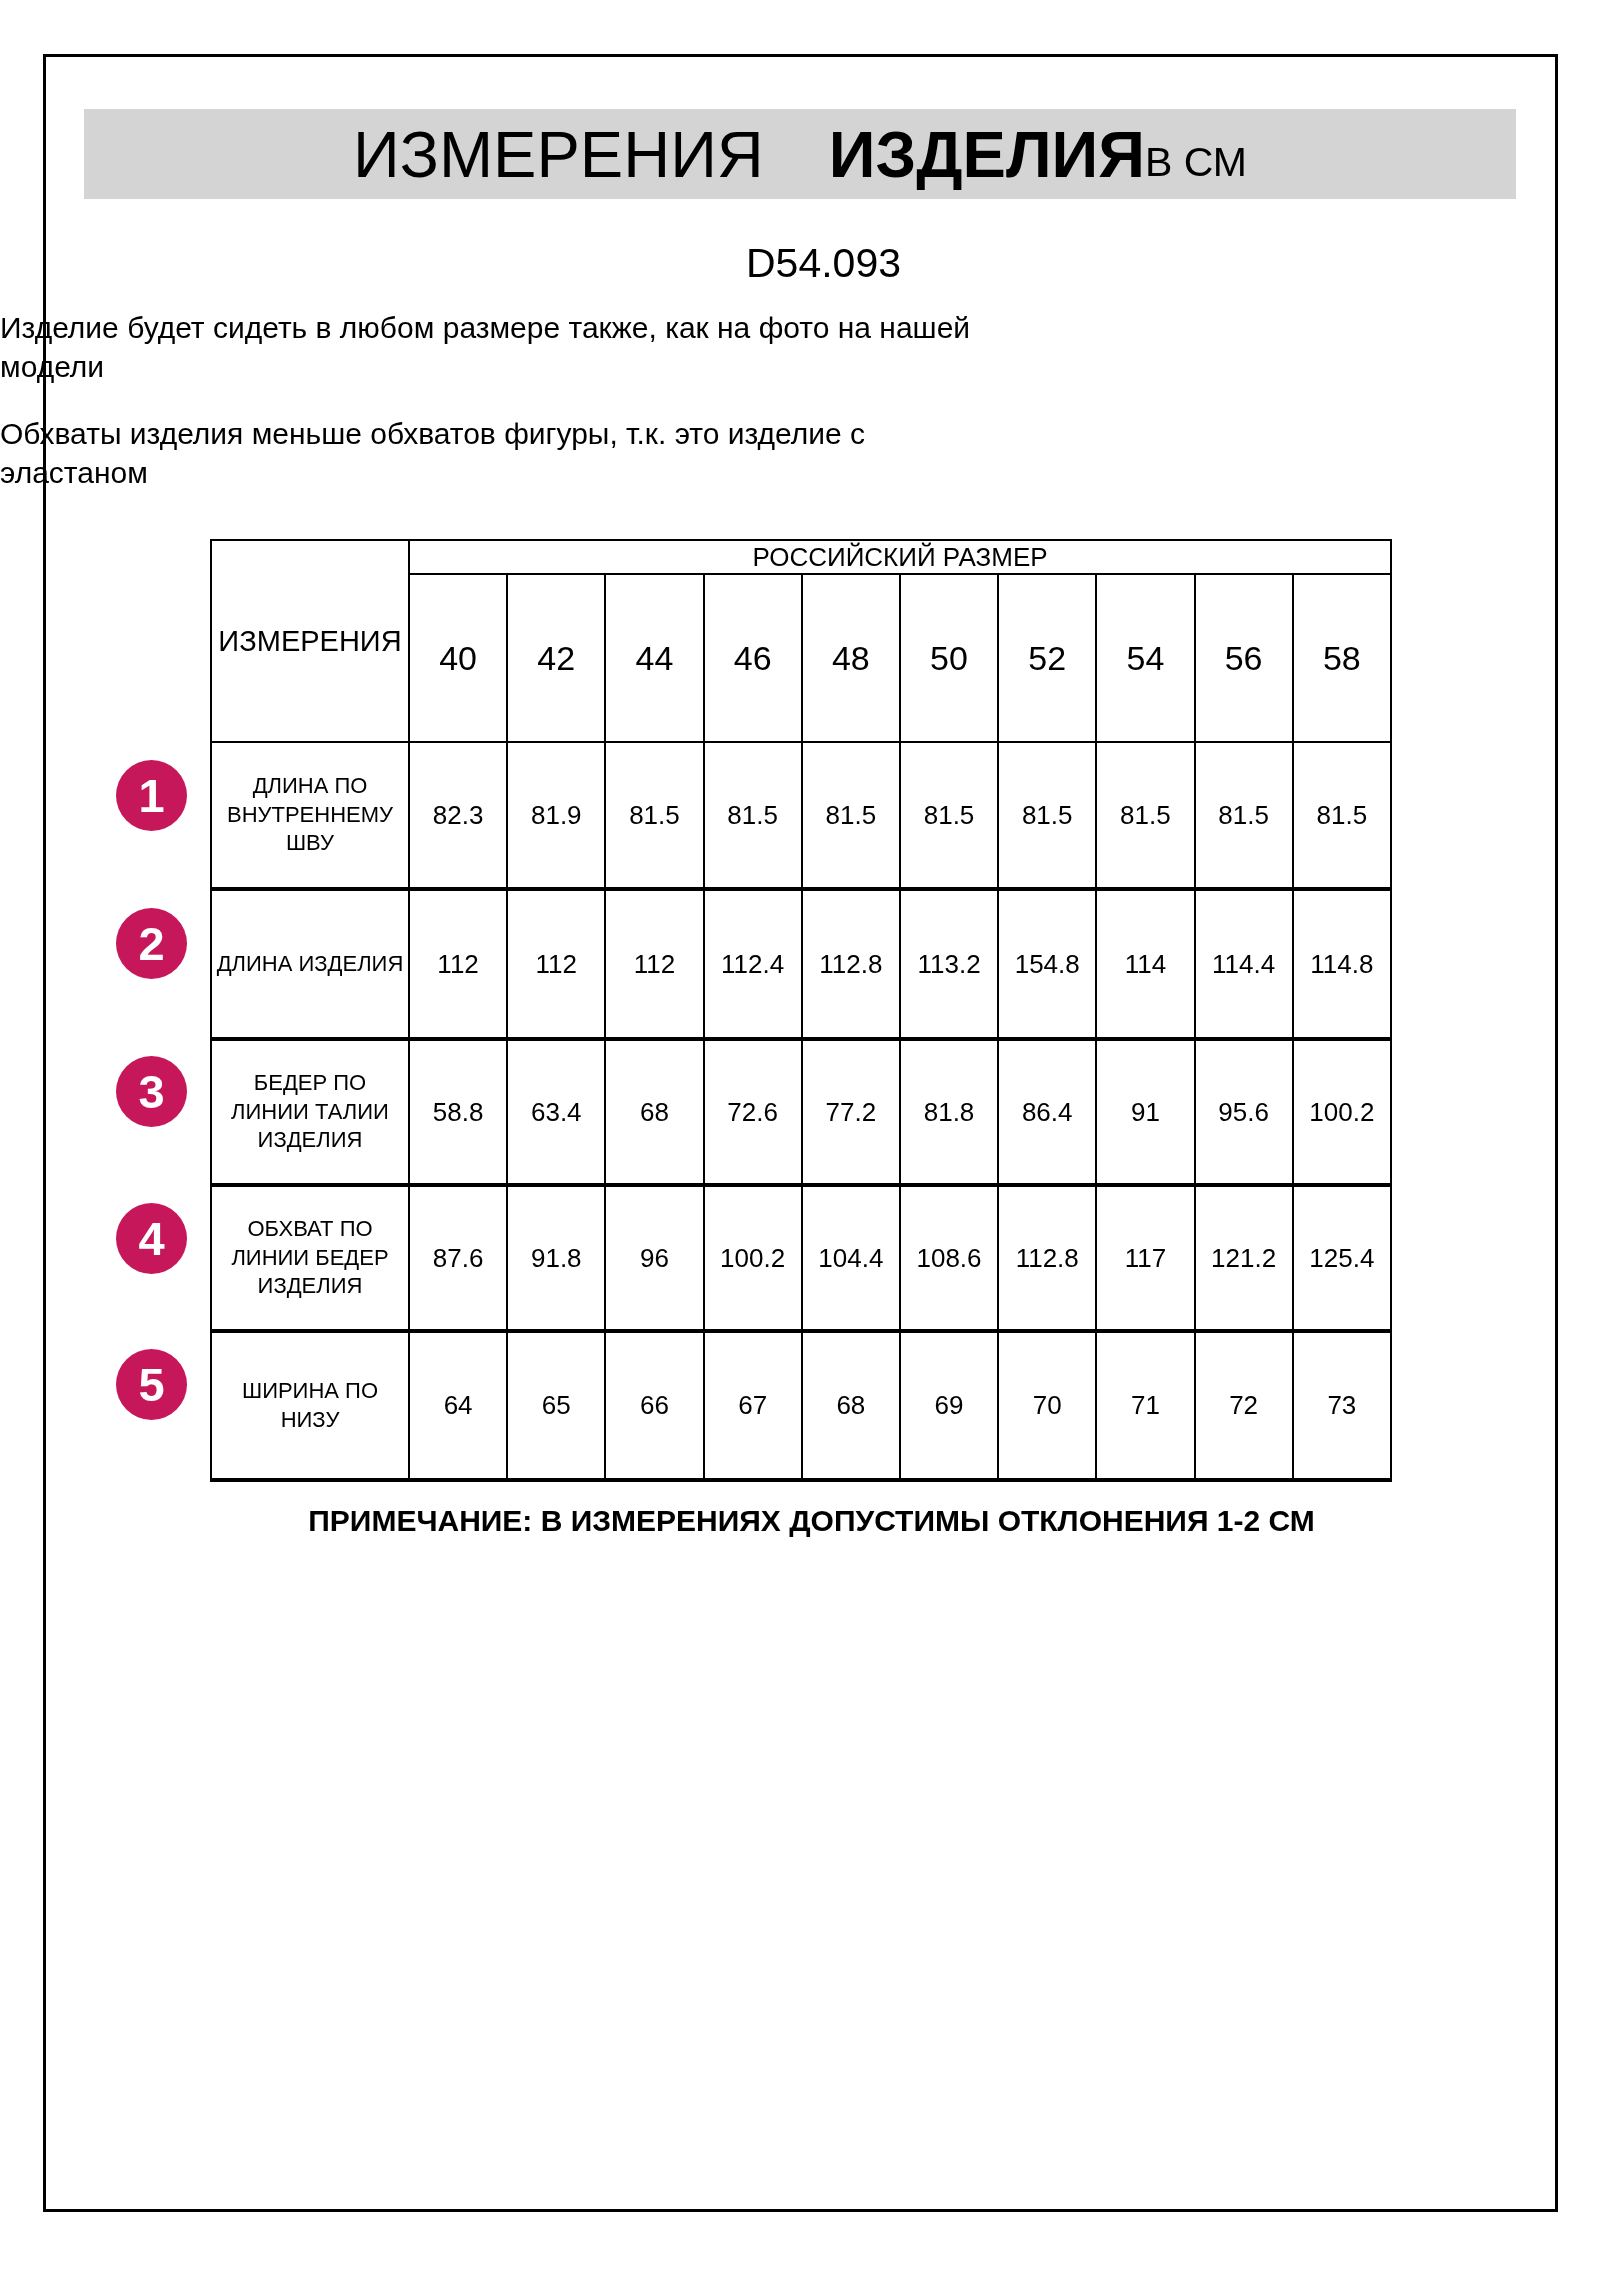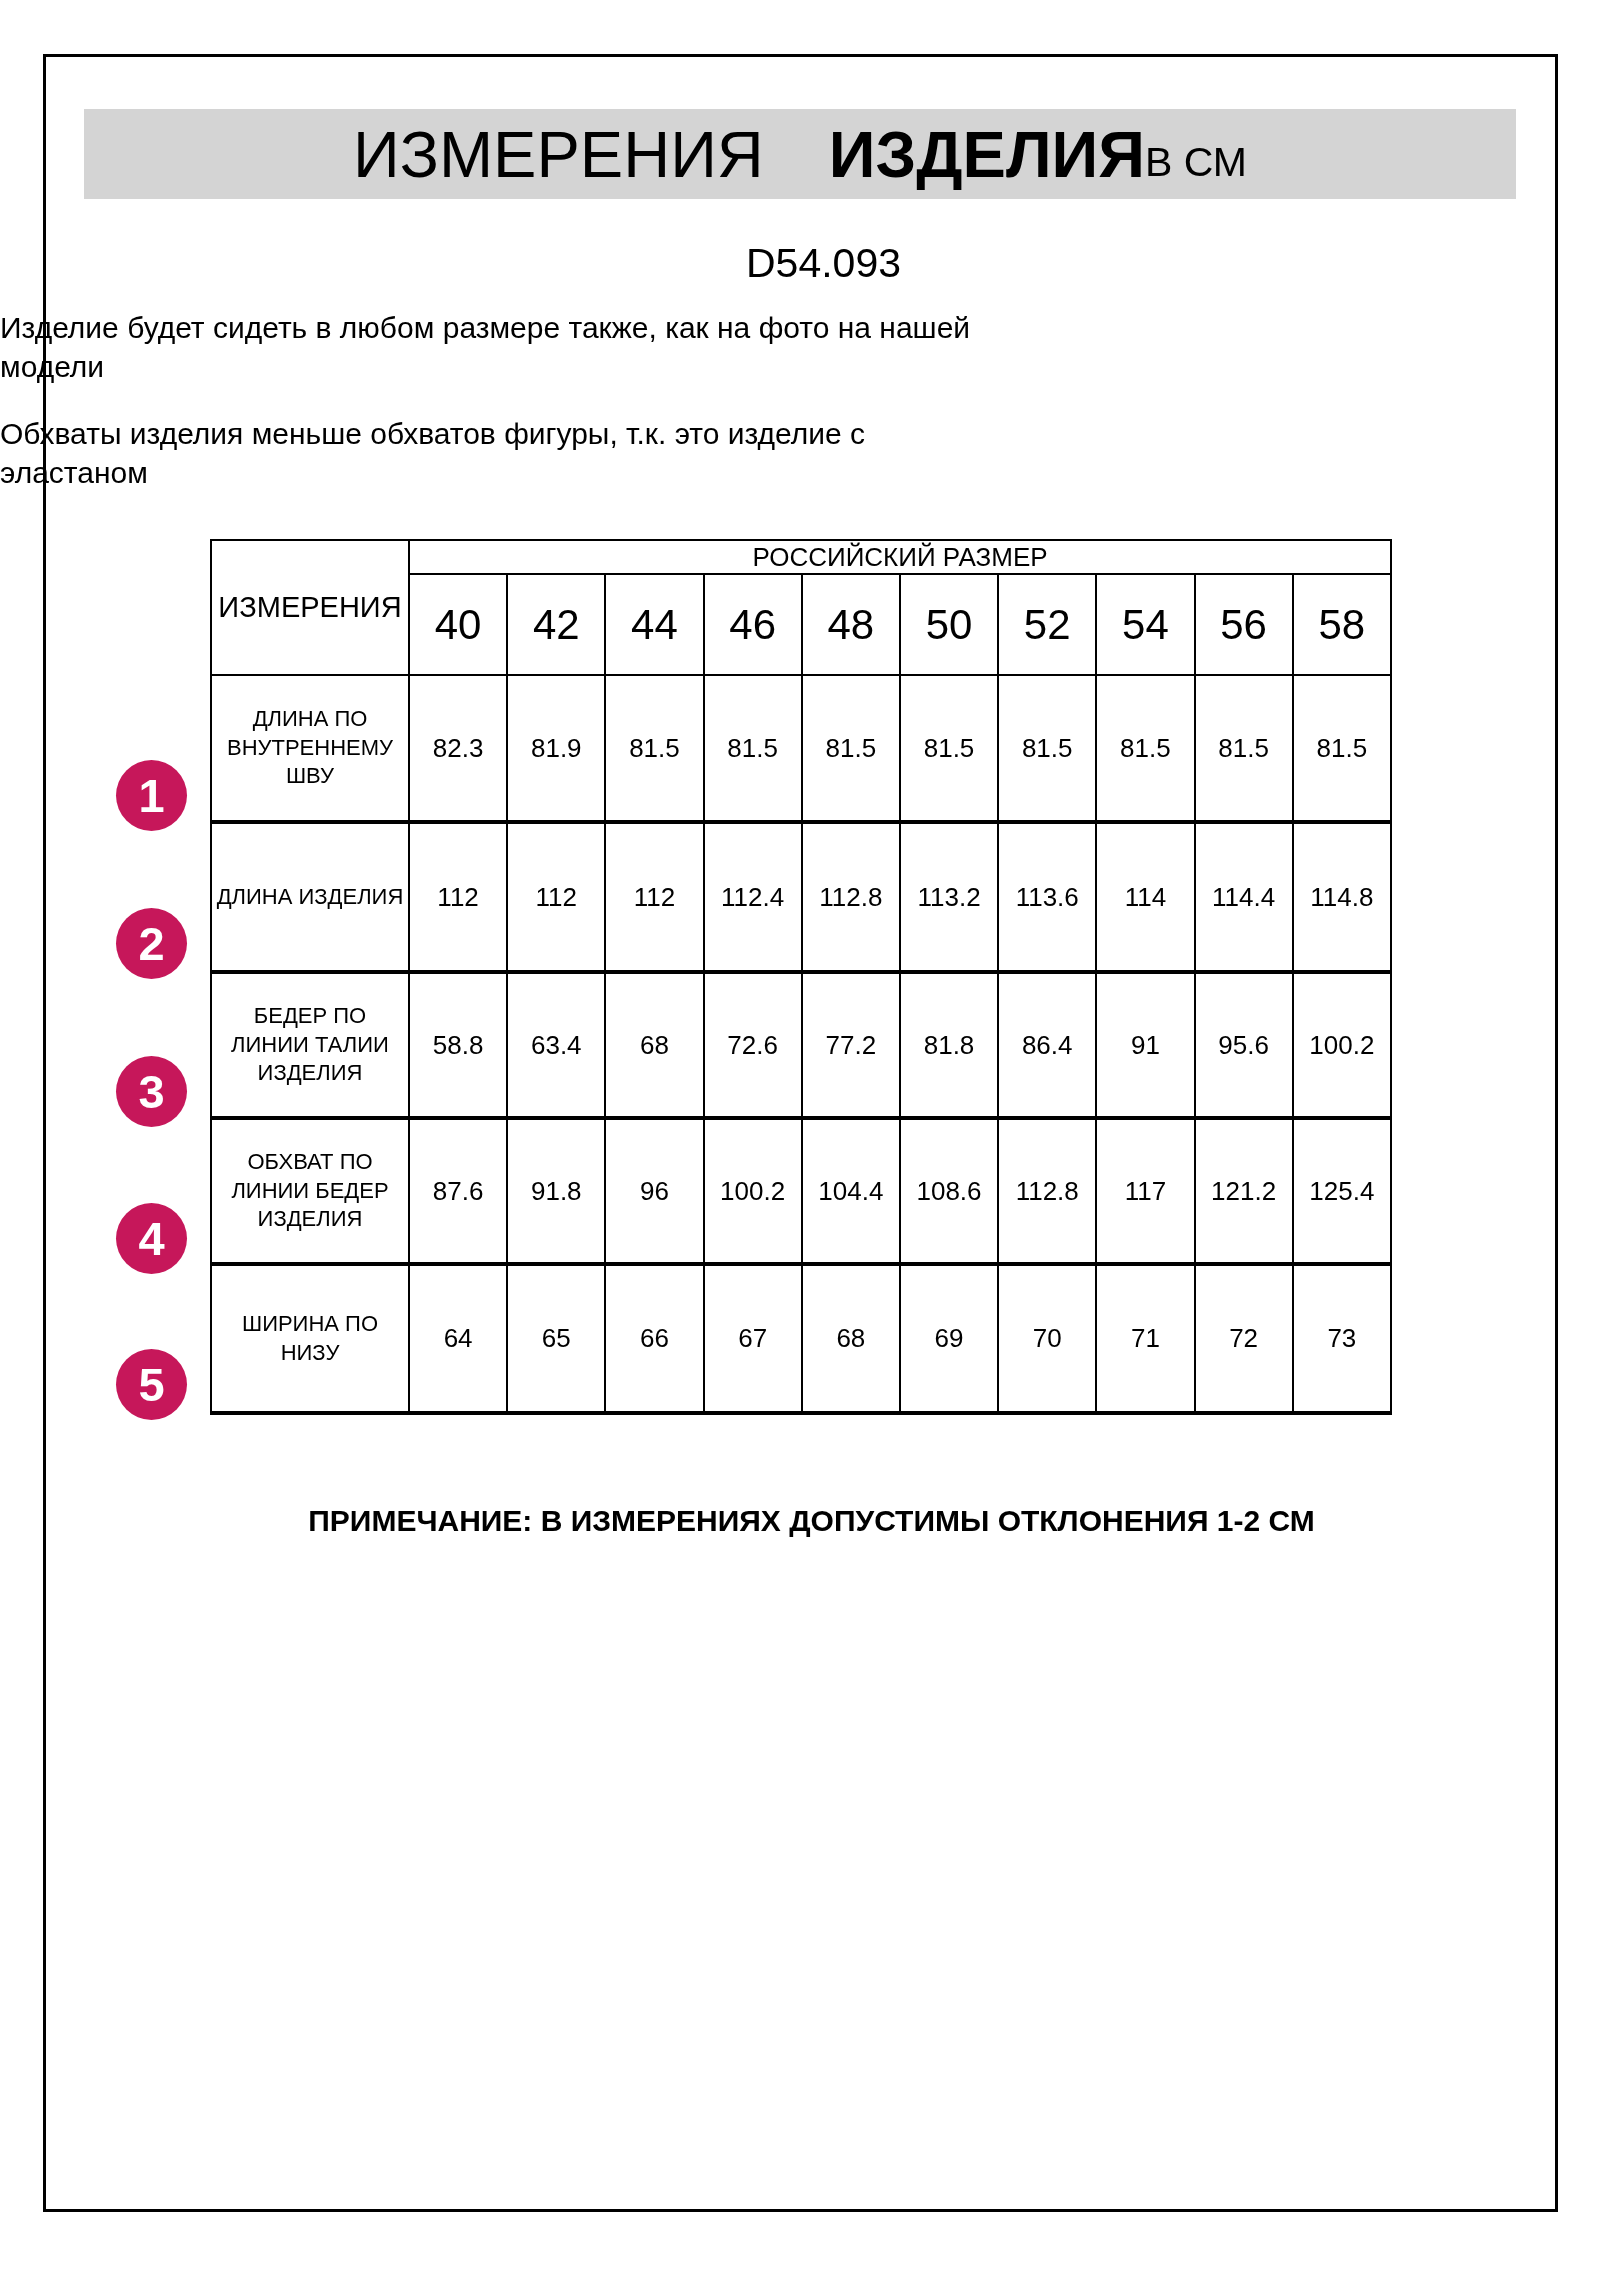--- a/index.html
+++ b/index.html
@@ -70,22 +70,22 @@
     border-top-width: 4.6px;
     border-bottom-width: 4.6px;
     font-size: 29px;
   }
   .group-cell {
     border-top-width: 4.6px;
     height: 34px;
     font-size: 26px;
   }
   .size-cell {
-    height: 101px;
-    font-size: 42px;
+    height: 168px;
+    font-size: 34px;
     font-weight: bold;
     border-bottom-width: 4.6px;
   }
   .size-table tbody td { border-bottom-width: 4.6px; }
   .size-table tbody tr:nth-child(1) { height: 147px; }
   .size-table tbody tr:nth-child(2) { height: 150px; }
   .size-table tbody tr:nth-child(3) { height: 146px; }
   .size-table tbody tr:nth-child(4) { height: 146px; }
   .size-table tbody tr:nth-child(5) { height: 149px; }
   .label-cell {
@@ -181,21 +181,21 @@
           <td class="value-cell">81.5</td>
         </tr>
         <tr>
           <td class="label-cell">ДЛИНА ИЗДЕЛИЯ</td>
           <td class="value-cell">112</td>
           <td class="value-cell">112</td>
           <td class="value-cell">112</td>
           <td class="value-cell">112.4</td>
           <td class="value-cell">112.8</td>
           <td class="value-cell">113.2</td>
-          <td class="value-cell">113.6</td>
+          <td class="value-cell">154.8</td>
           <td class="value-cell">114</td>
           <td class="value-cell">114.4</td>
           <td class="value-cell">114.8</td>
         </tr>
         <tr>
           <td class="label-cell">БЕДЕР ПО ЛИНИИ ТАЛИИ ИЗДЕЛИЯ</td>
           <td class="value-cell">58.8</td>
           <td class="value-cell">63.4</td>
           <td class="value-cell">68</td>
           <td class="value-cell">72.6</td>

